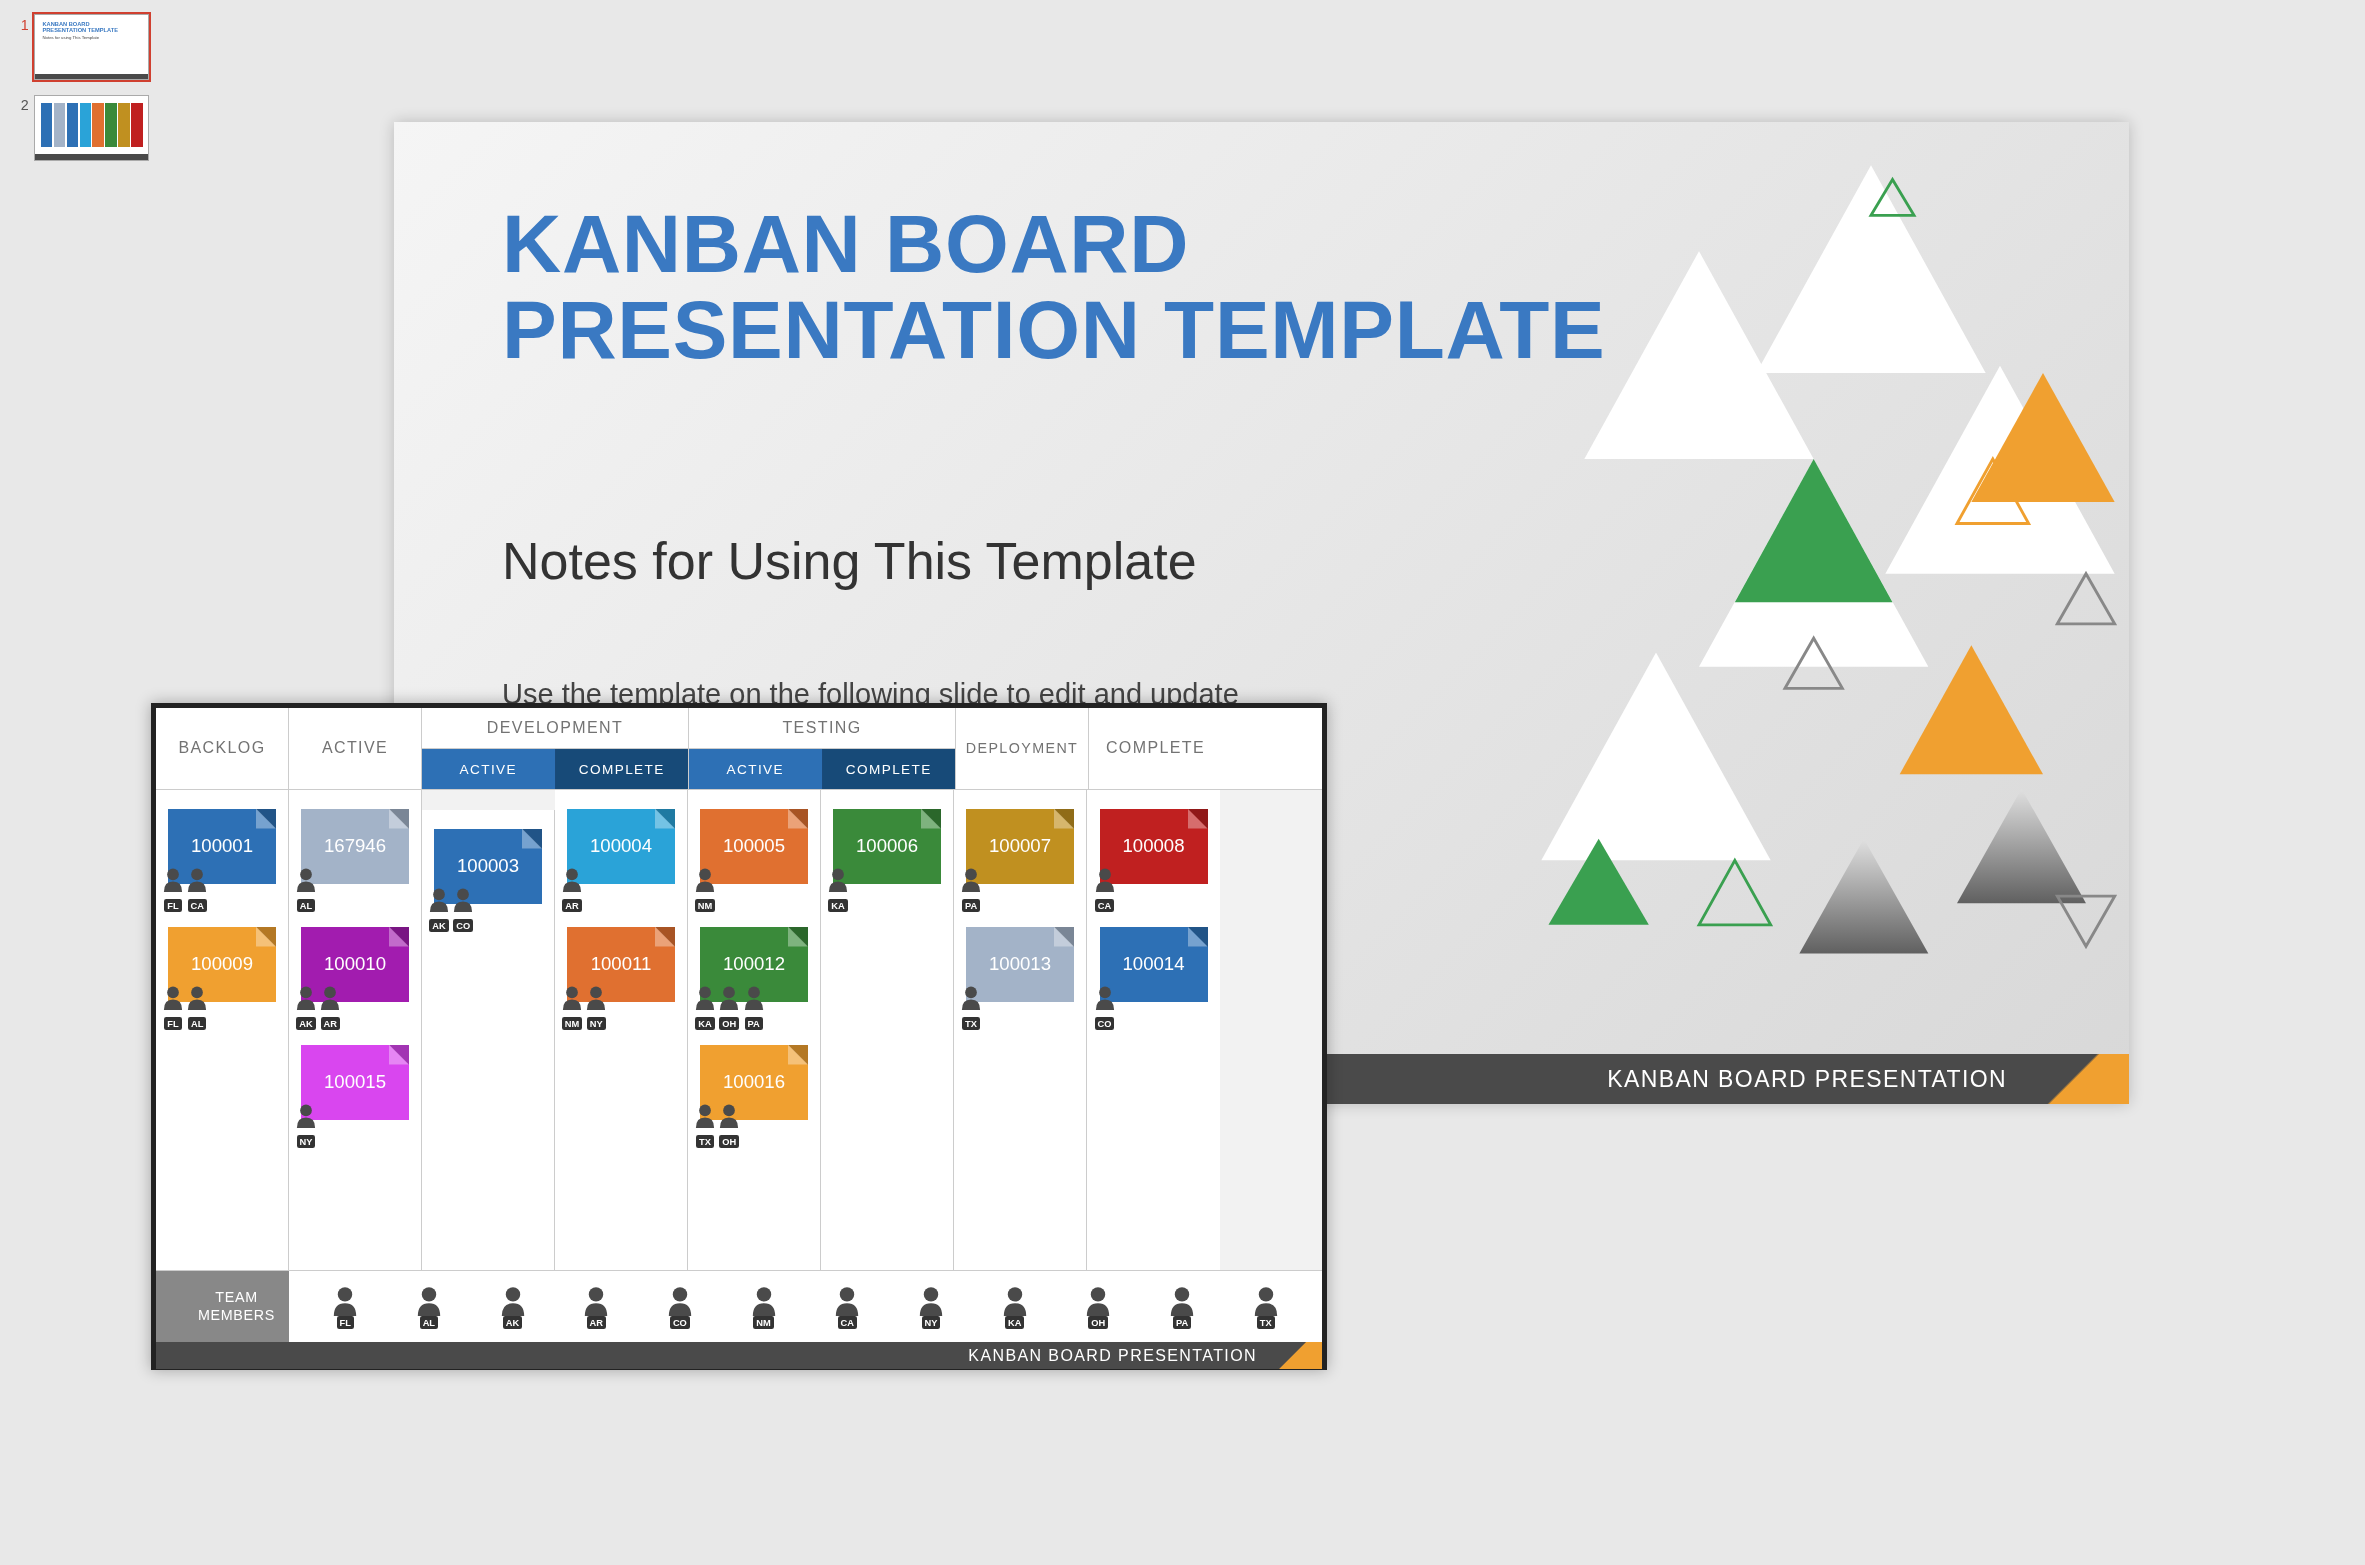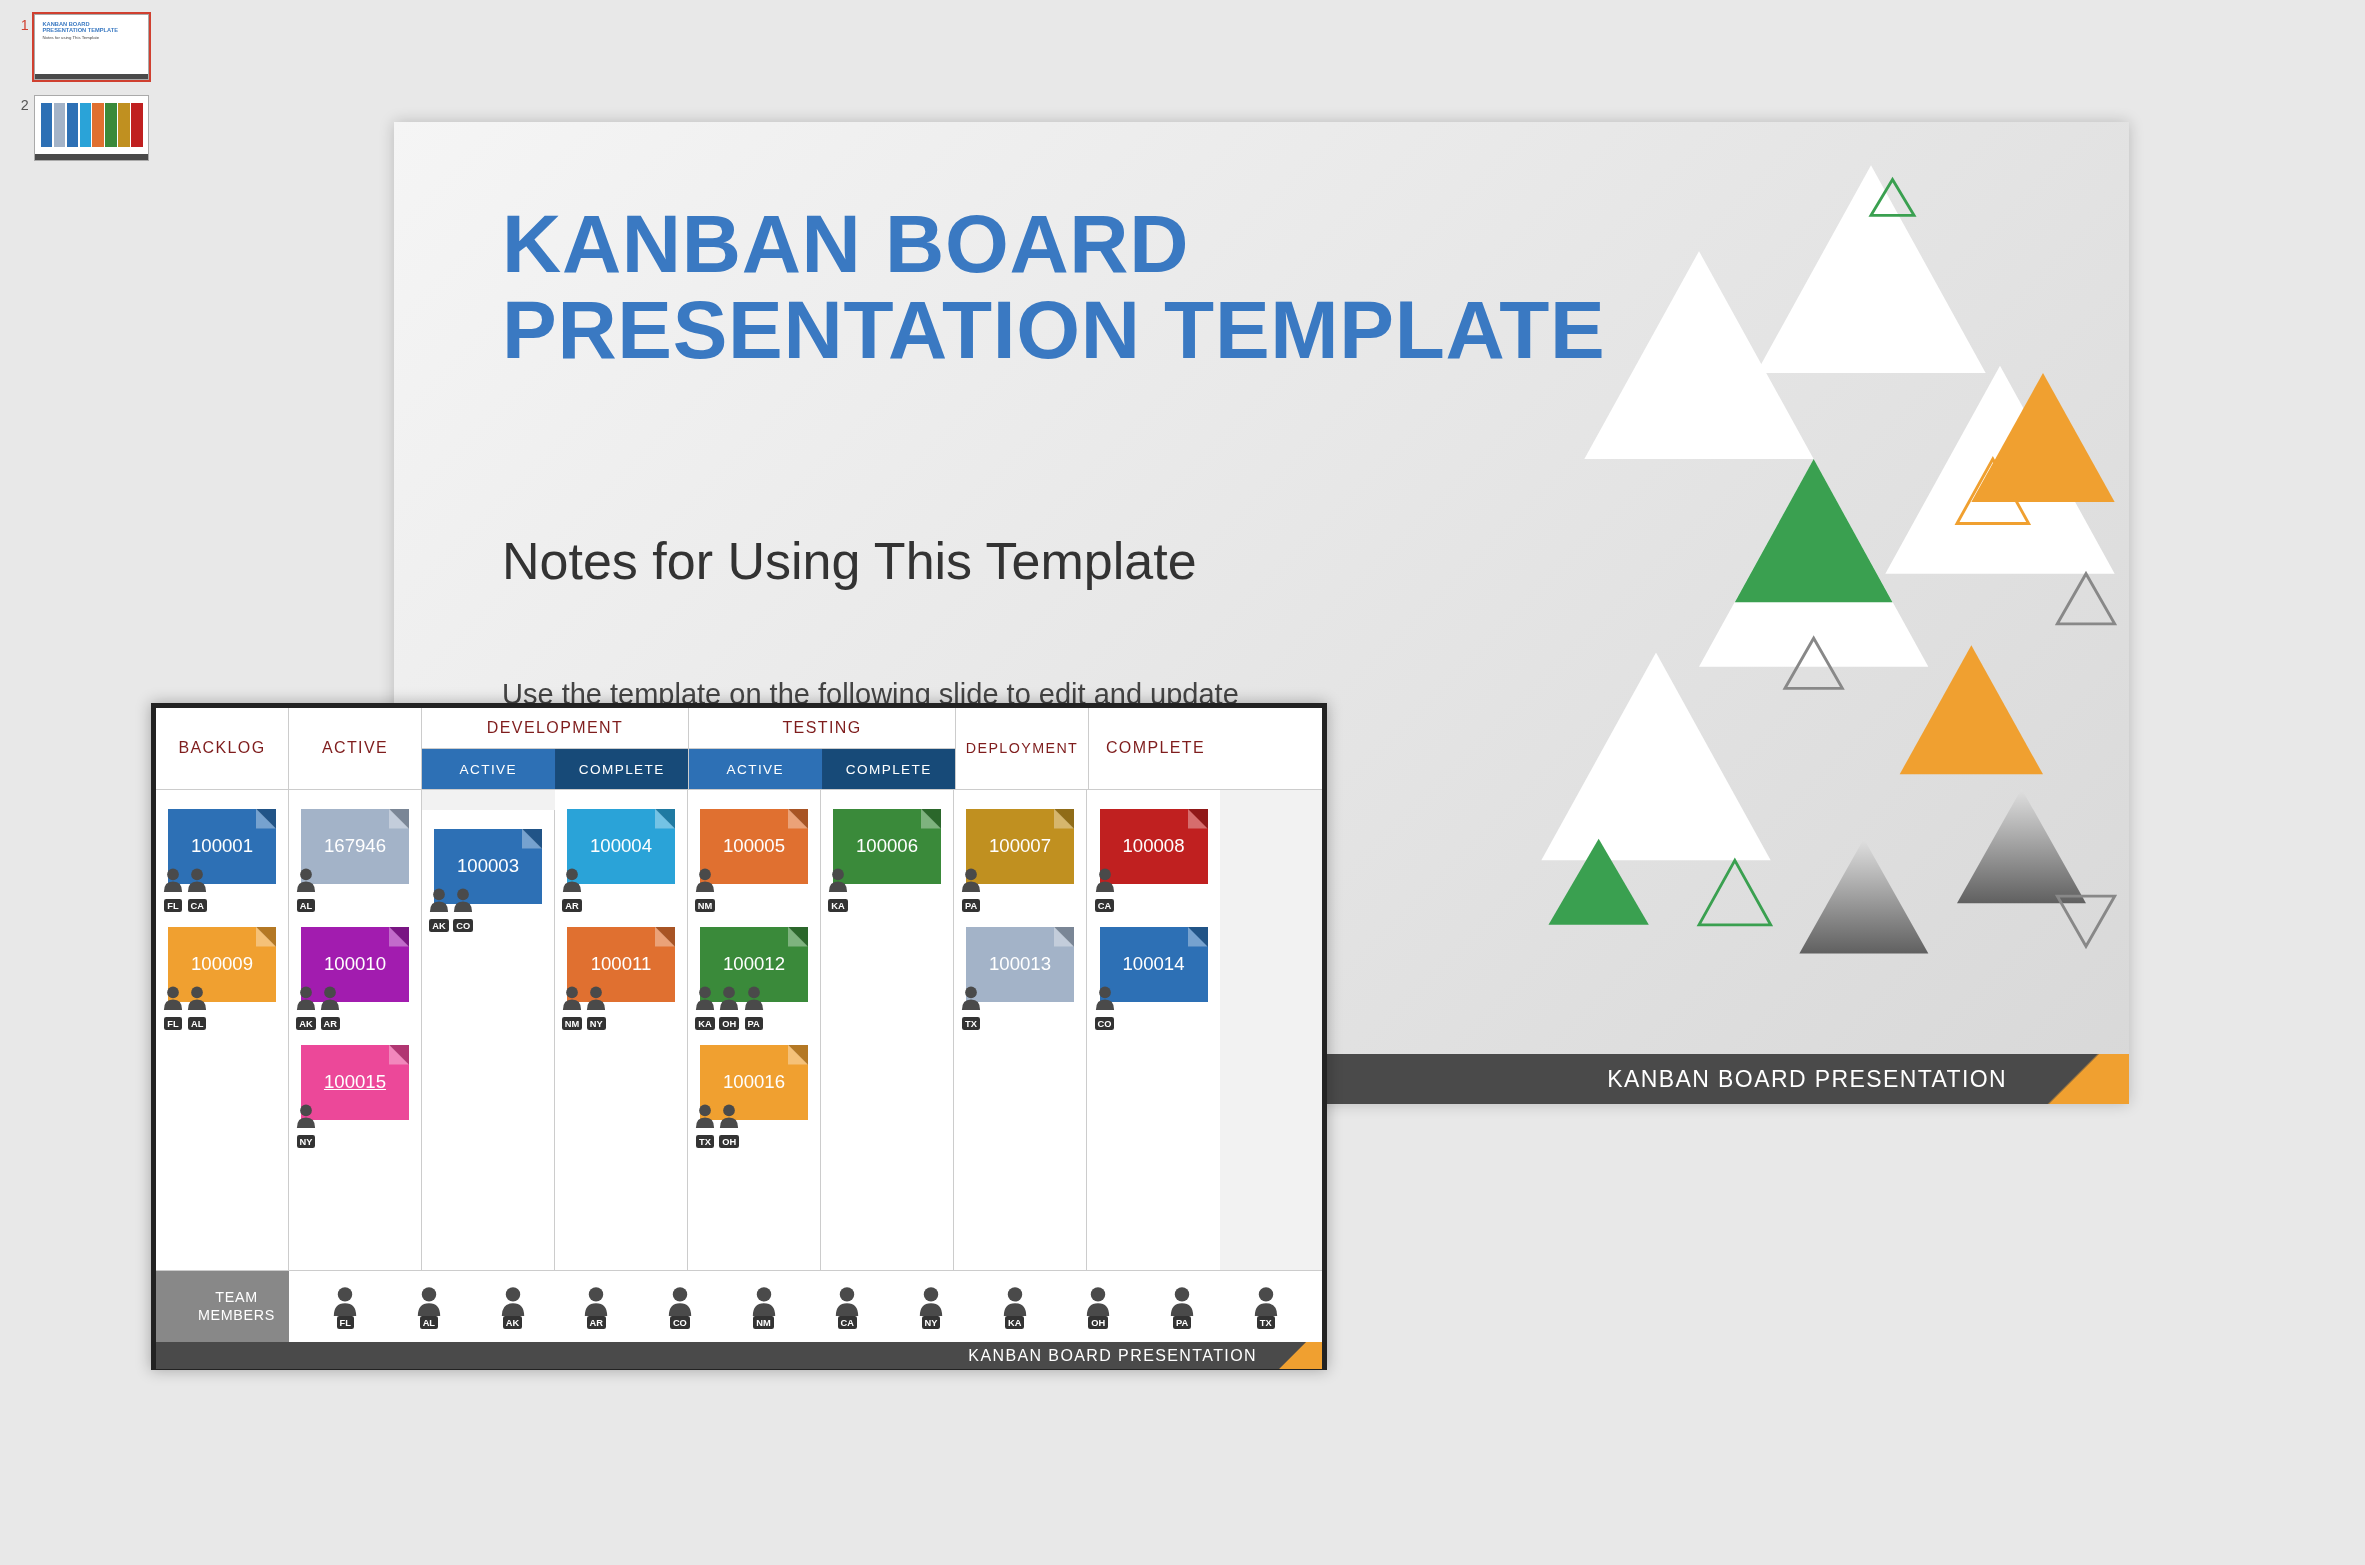--- a/index.html
+++ b/index.html
@@ -142,21 +142,21 @@
   display: flex;
   flex-direction: column;
   border-right: 0.7px solid #ccc;
 }
 .col-top {
   flex: 1;
   display: flex;
   align-items: center;
   justify-content: center;
   font-size: 16px;
-  color: #7f1d1d;
+  color: #737373;
   letter-spacing: 1.4px;
   border-bottom: 0.7px solid transparent;
 }
 .col-group.has-sub .col-top { border-bottom: 0.7px solid #ccc; flex: 0 0 41px; }
 .sub-row { display: flex; flex: 1; }
 .sub-col {
   flex: 1;
   display: flex;
   align-items: center;
   justify-content: center;
@@ -432,21 +432,21 @@
             <div class="person"><svg width="26" height="26" viewBox="0 0 40 40">
     <circle cx="20" cy="13" r="9" fill="#4a4a4a"></circle>
     <path d="M6 40 Q6 24 20 24 Q34 24 34 40 Z" fill="#4a4a4a"></path>
   </svg><div class="person-label">AK</div></div>
             <div class="person"><svg width="26" height="26" viewBox="0 0 40 40">
     <circle cx="20" cy="13" r="9" fill="#4a4a4a"></circle>
     <path d="M6 40 Q6 24 20 24 Q34 24 34 40 Z" fill="#4a4a4a"></path>
   </svg><div class="person-label">AR</div></div>
           </div>
         </div>
-        <div class="card" style="background: #ec4899; text-decoration: underline;">
+        <div class="card" style="background: #d946ef;">
           <span>100015</span>
           <div class="card-fold"></div>
           <div class="members">
             <div class="person"><svg width="26" height="26" viewBox="0 0 40 40">
     <circle cx="20" cy="13" r="9" fill="#4a4a4a"></circle>
     <path d="M6 40 Q6 24 20 24 Q34 24 34 40 Z" fill="#4a4a4a"></path>
   </svg><div class="person-label">NY</div></div>
           </div>
         </div>
       </div>

